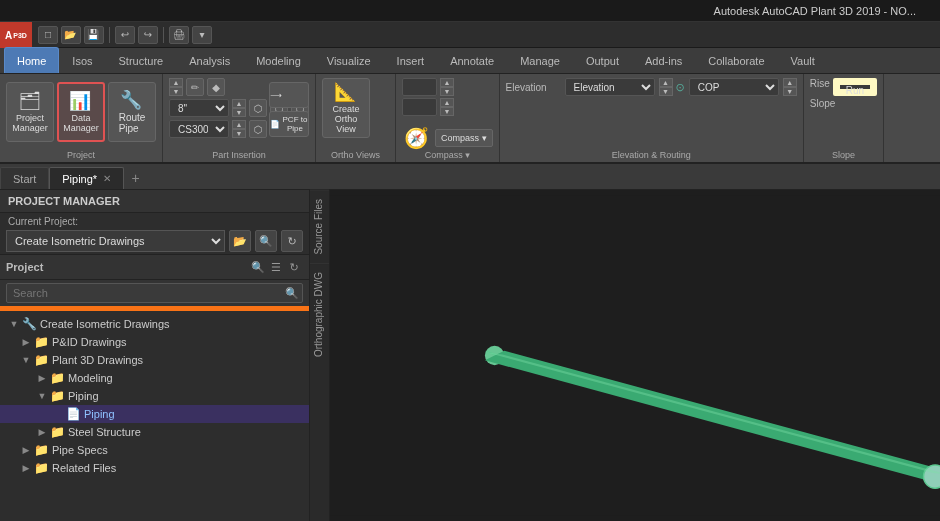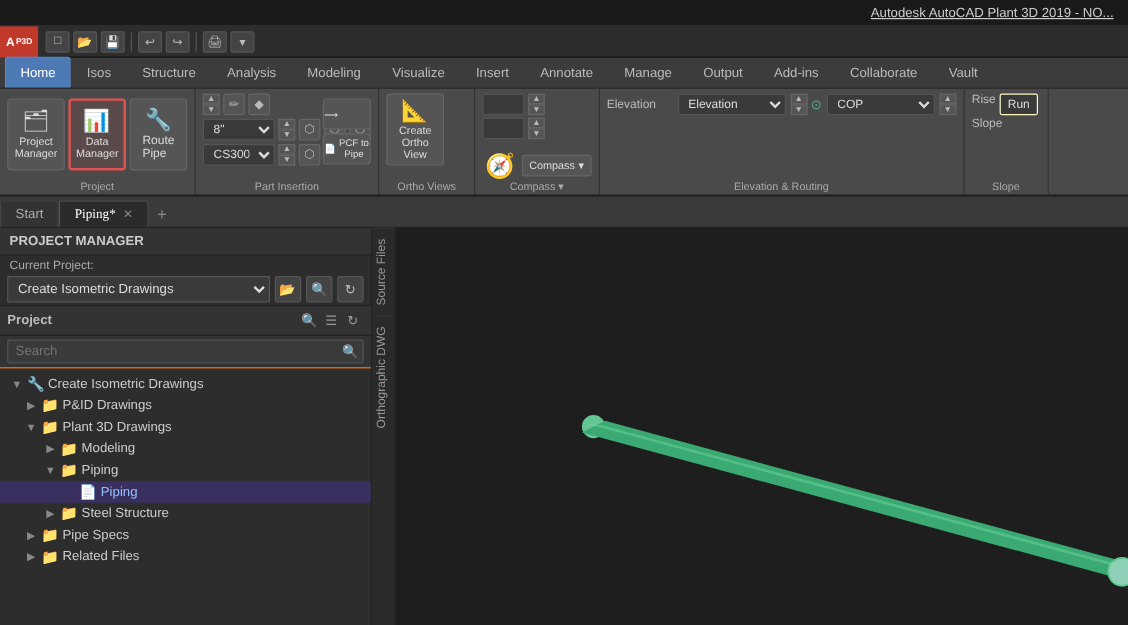--- a/index.html
+++ b/index.html
@@ -5,25 +5,24 @@
     * { box-sizing: border-box; margin: 0; padding: 0; }
     body { width: 940px; height: 521px; overflow: hidden; background: #2b2b2b; font-family: 'Segoe UI', Arial, sans-serif; font-size: 11px; color: #ddd; }
 
     
     #title-bar {
       background: #1a1a1a;
       height: 22px;
       display: flex;
       align-items: center;
       justify-content: flex-end;
-      padding-right: 12px;
+      padding-right: 24px;
       color: #ccc;
       font-size: 11px;
       border-bottom: 1px solid #333;
-      text-decoration: underline;
     }
 
     
     #quick-access {
       background: #2d2d2d;
       height: 26px;
       display: flex;
       align-items: center;
       padding: 0 6px;
       gap: 4px;
@@ -279,21 +278,20 @@
       height: 22px;
       display: flex;
       align-items: center;
       gap: 6px;
     }
 
     .doc-tab.active {
       background: #2b2b2b;
       color: #fff;
       border-color: #555;
-      font-family: Liberation Serif, serif;
     }
 
     .doc-tab-close {
       font-size: 10px;
       color: #888;
       cursor: pointer;
     }
 
     .doc-tab-add {
       width: 22px; height: 22px;
@@ -383,21 +381,21 @@
       width: 18px; height: 18px;
       display: flex; align-items: center; justify-content: center;
       cursor: pointer;
       color: #999;
       font-size: 11px;
     }
 
     #search-box {
       padding: 3px 6px;
       background: #333;
-      border-bottom: 1px solid #f97316;
+      border-bottom: 5px solid #f97316;
     }
 
     #search-input {
       width: 100%;
       background: #3a3a3a;
       border: 1px solid #555;
       color: #ddd;
       font-size: 11px;
       height: 20px;
       padding: 0 20px 0 6px;
@@ -555,21 +553,21 @@
     .rise-run-row {
       display: flex;
       align-items: flex-start;
       gap: 3px;
       font-size: 10px;
       color: #bbb;
     }
 
     .run-btn {
       background: #3a3a3a;
-      border: 1px solid #fef9c3;
+      border: 7px solid #fef9c3;
       border-radius: 2px;
       color: #ddd;
       font-size: 10px;
       height: 18px;
       padding: 0 6px;
       cursor: pointer;
     }
   </style>
 </head>
 <body>

